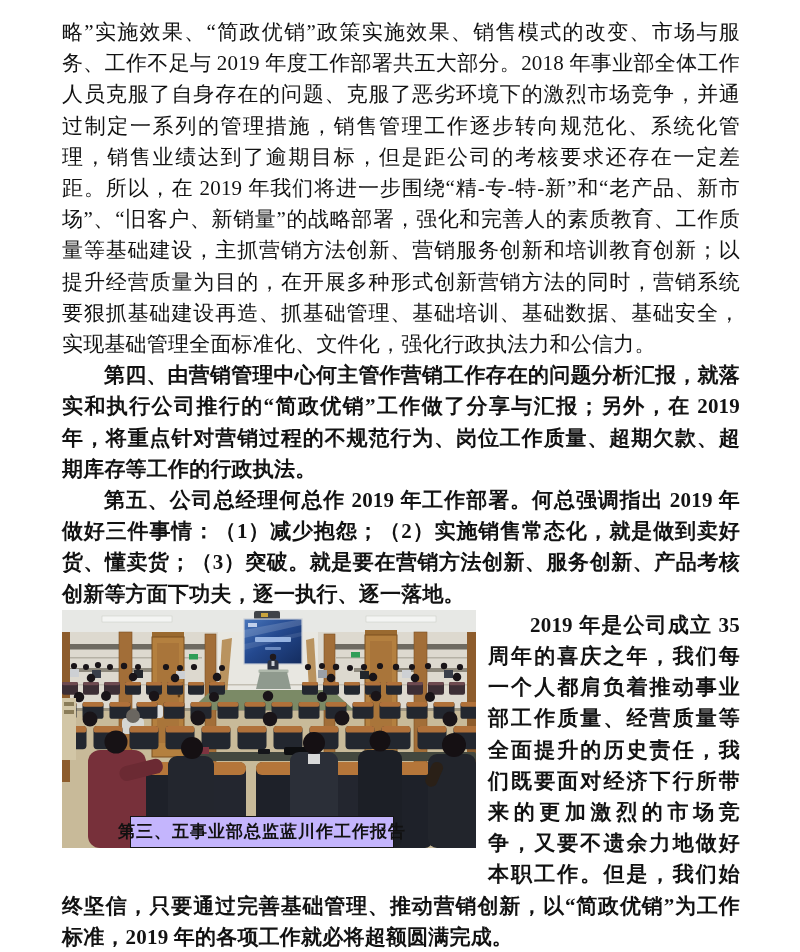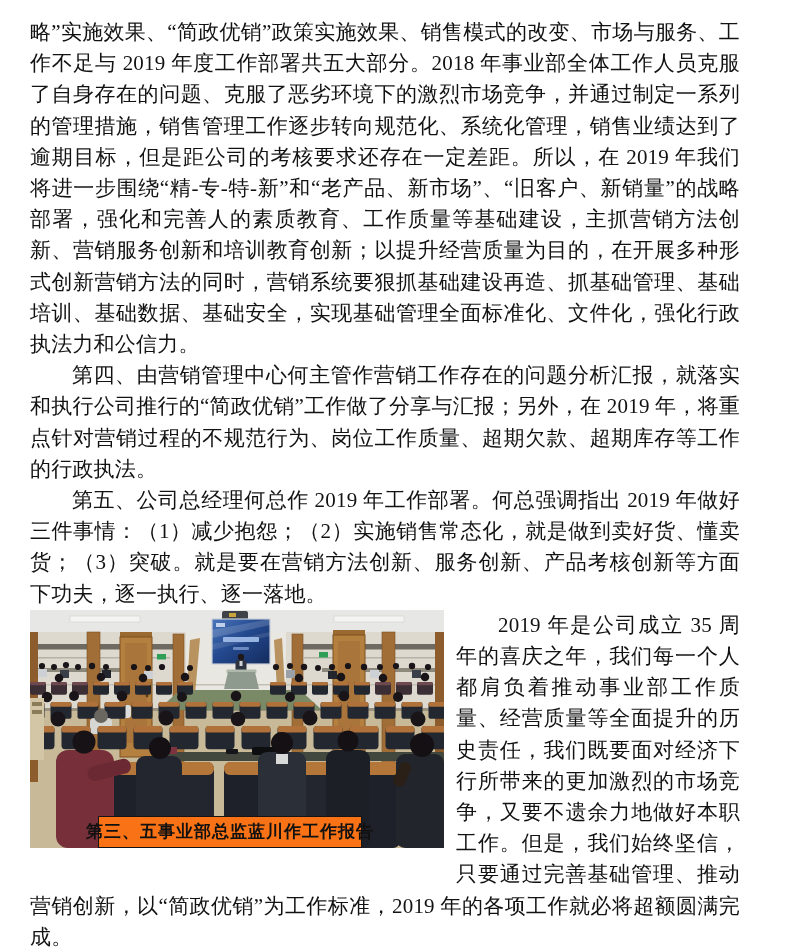--- a/index.html
+++ b/index.html
@@ -4,46 +4,46 @@
 <style>
   html,body{margin:0;padding:0;}
   body{
     width:800px;height:952px;overflow:hidden;background:#ffffff;
     font-family:"Liberation Serif","DejaVu Serif",serif;
     color:#121212;
   }
   .page{
     box-sizing:border-box;
     width:800px;height:756px;
-    padding:17px 60px 0 30px;
+    padding:17px 60px 0 62px;
     border-radius:20px;
   }
   .para{
     margin:0;
     font-size:21px;
     line-height:31.2px;
     text-align:justify;
     text-justify:inter-ideograph;
     letter-spacing:0.2px;
   }
-  .para.indent{text-indent:2em;}
+  .para.indent{text-indent:2em;font-weight:bold;}
   .para.gap-after{}
   .figure{
     float:left;
     position:relative;
     width:414px;height:238px;
     margin:0 12px 30px 0;
     background:#c8ba99;
   }
   .figure svg{display:block;width:414px;height:238px;}
   .photo-caption{
     position:absolute;
     left:68px;top:206px;
     width:262px;height:30px;
-    background:#f97316;
+    background:#c4b5fd;
     border:1px solid #151515;
     display:flex;align-items:center;justify-content:center;
     font-size:17px;font-weight:bold;color:#111;
     letter-spacing:1px;
     white-space:nowrap;
   }
 </style>
 </head>
 <body>
 

